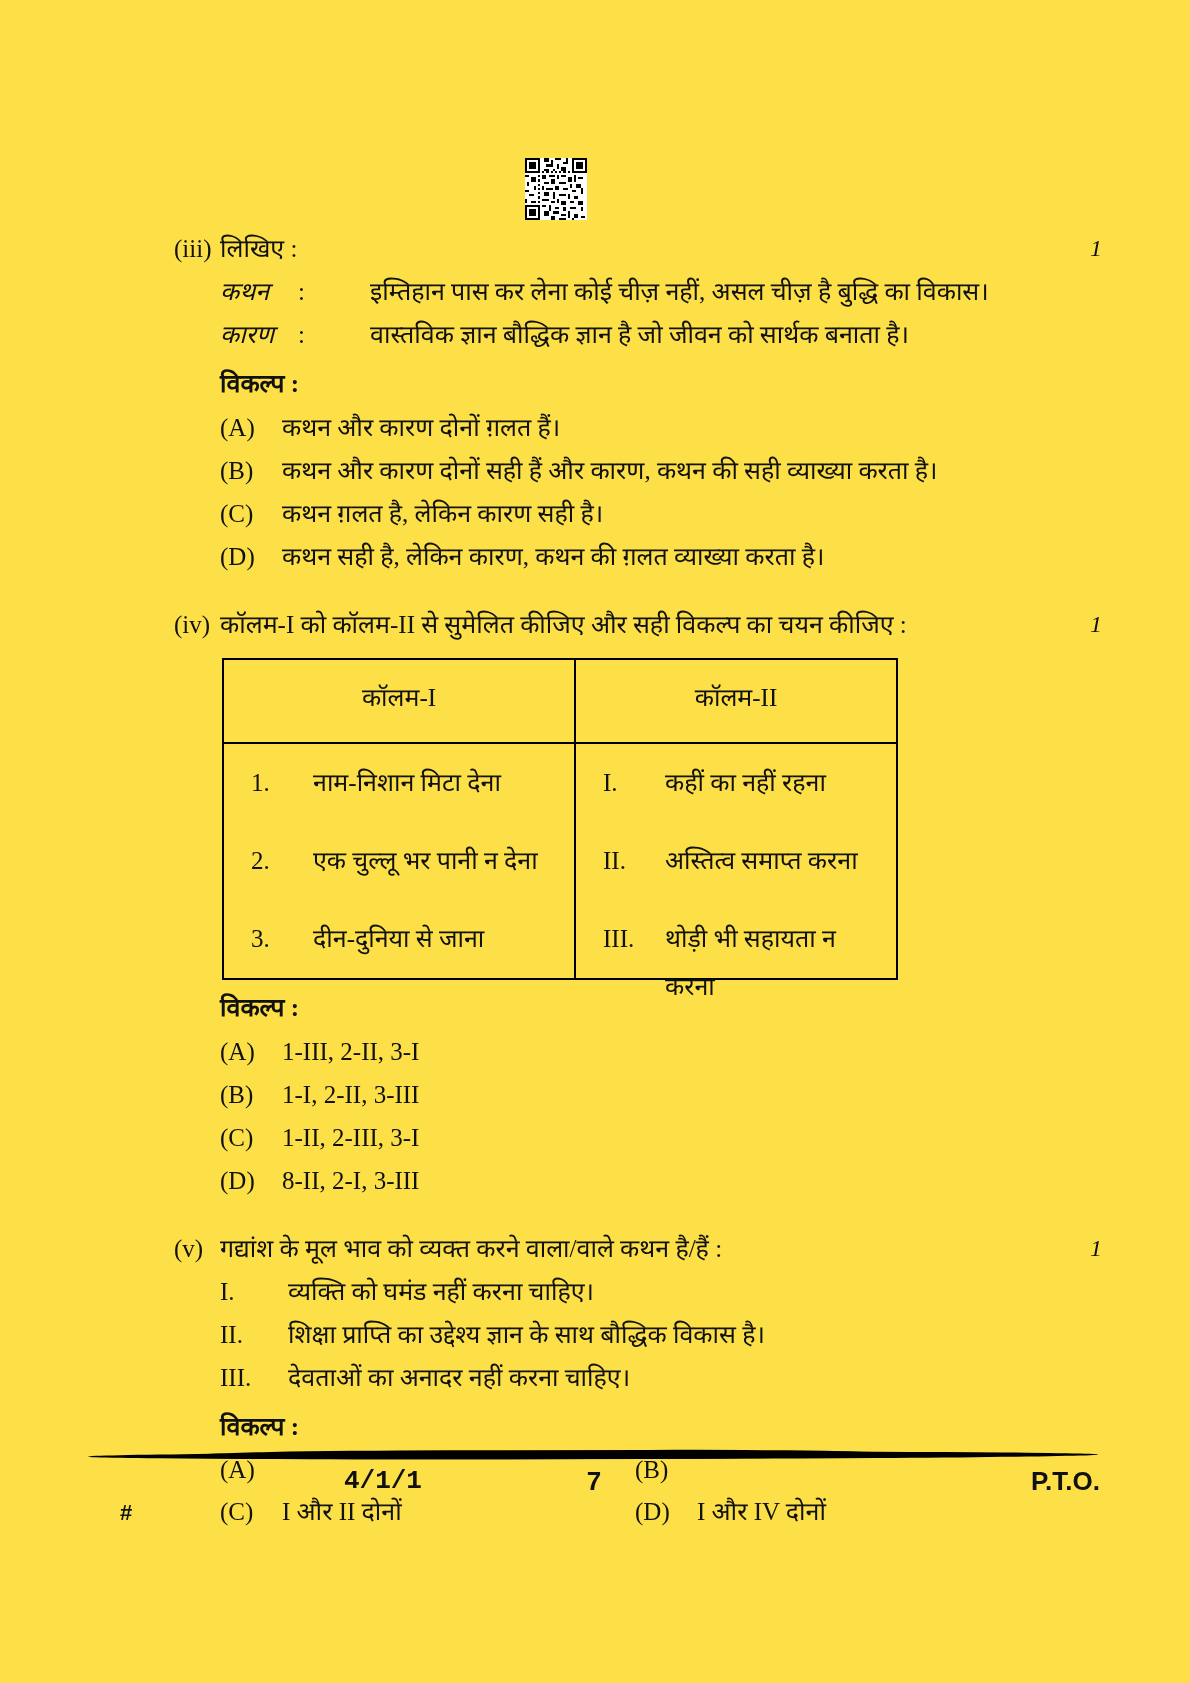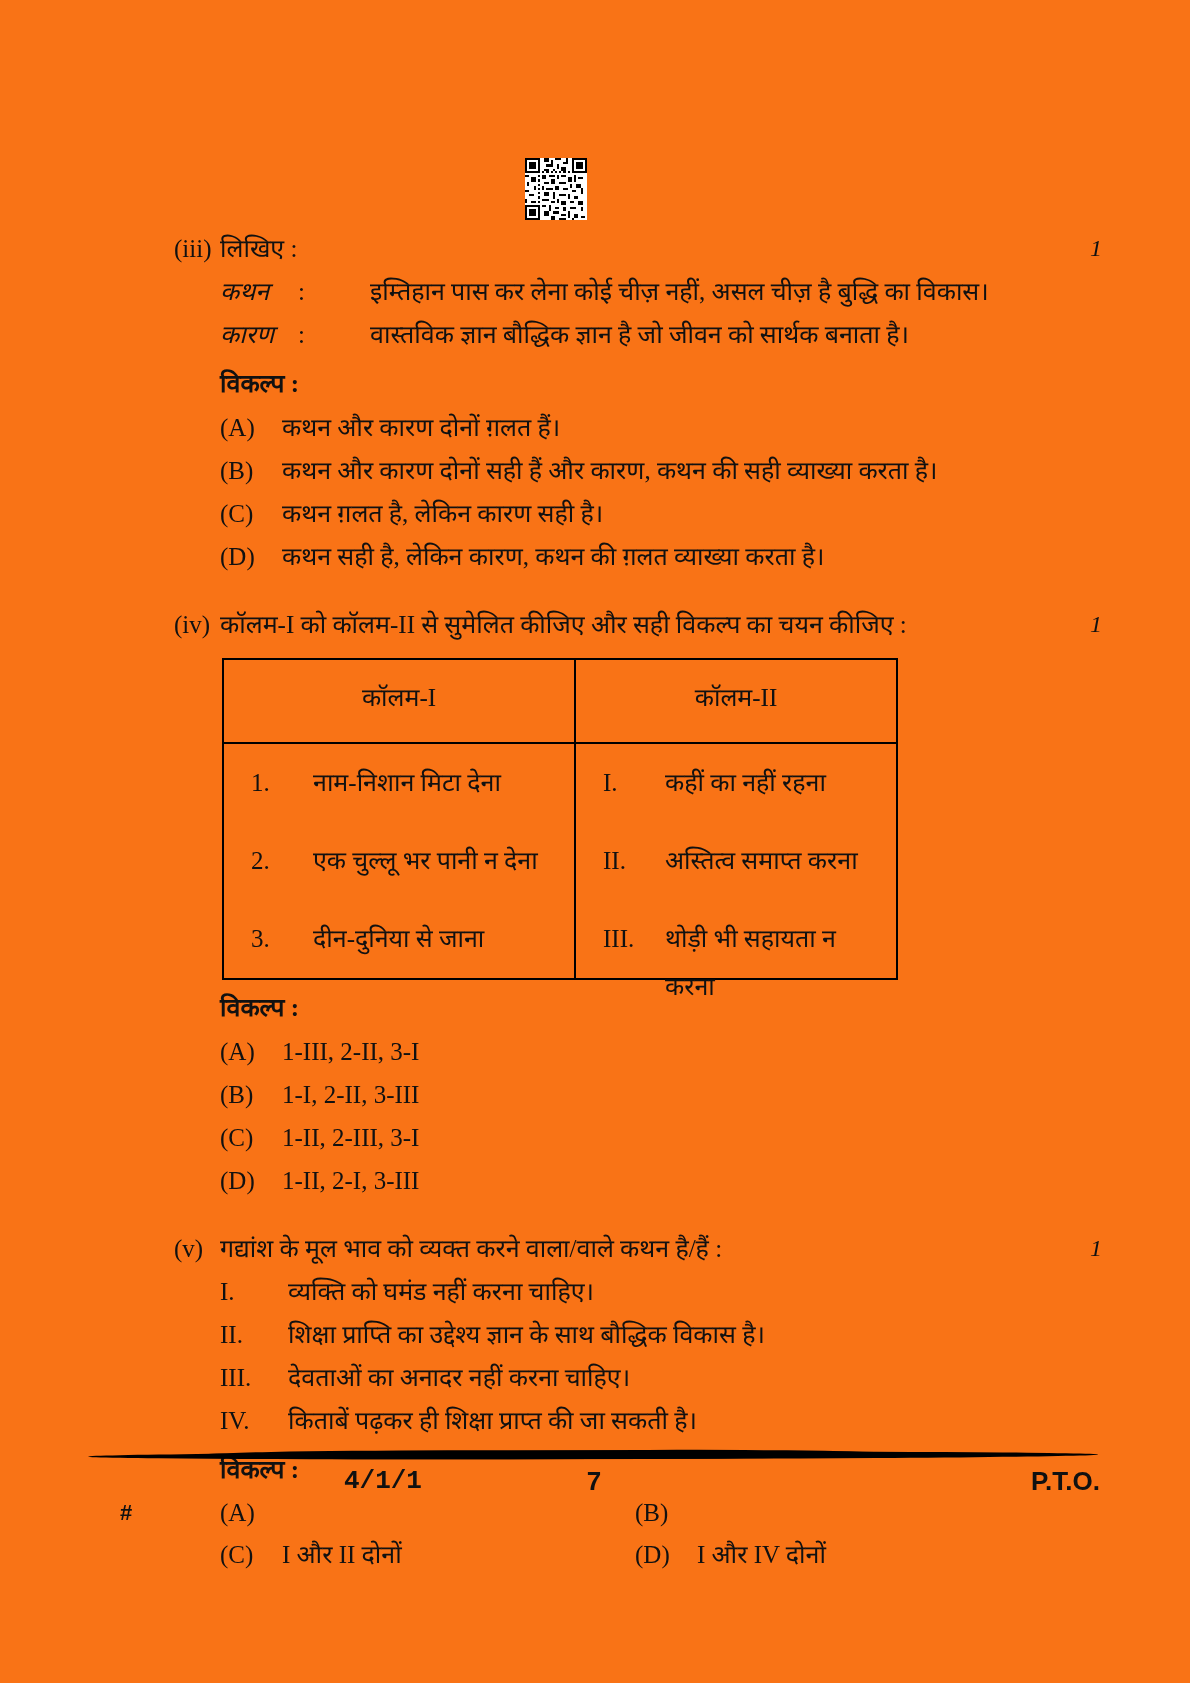--- a/index.html
+++ b/index.html
@@ -14,21 +14,21 @@
     font-family: "Liberation Serif", "DejaVu Serif", serif;
     color: #111111;
     overflow: hidden;
   }
 
   .page {
     position: absolute;
     left: 0; top: 0;
     width: 1190px;
     height: 1683px;
-    background: #f97316;
+    background: #fde047;
   }
 
   
   .qr-wrap {
     position: absolute;
     left: 525px;
     top: 158px;
     width: 62px;
     height: 62px;
   }
@@ -446,21 +446,21 @@
         <div class="opt-row">
           <span class="opt-key">(B)</span>
           <span class="opt-text">1-I, 2-II, 3-III</span>
         </div>
         <div class="opt-row">
           <span class="opt-key">(C)</span>
           <span class="opt-text">1-II, 2-III, 3-I</span>
         </div>
         <div class="opt-row">
           <span class="opt-key">(D)</span>
-          <span class="opt-text">1-II, 2-I, 3-III</span>
+          <span class="opt-text">8-II, 2-I, 3-III</span>
         </div>
       </div>
     </div>
 
     <div class="gap-md"></div>
 
     <div class="qrow">
       <div class="qlabel hin">(v)</div>
       <div class="qbody">
         <div style="position:relative;">
@@ -472,24 +472,20 @@
           <span class="rn-key">I.</span>
           <span class="rn-text hin">व्यक्ति को घमंड नहीं करना चाहिए।</span>
         </div>
         <div class="rn-row">
           <span class="rn-key">II.</span>
           <span class="rn-text hin">शिक्षा प्राप्ति का उद्देश्य ज्ञान के साथ बौद्धिक विकास है।</span>
         </div>
         <div class="rn-row">
           <span class="rn-key">III.</span>
           <span class="rn-text hin">देवताओं का अनादर नहीं करना चाहिए।</span>
-        </div>
-        <div class="rn-row">
-          <span class="rn-key">IV.</span>
-          <span class="rn-text hin">किताबें पढ़कर ही शिक्षा प्राप्त की जा सकती है।</span>
         </div>
 
         <div class="vikalp hin">विकल्प :</div>
 
         <div class="opt-grid">
           <div class="col">
             <span class="opt-key">(A)</span>
           </div>
           <div class="col">
             <span class="opt-key">(B)</span>

